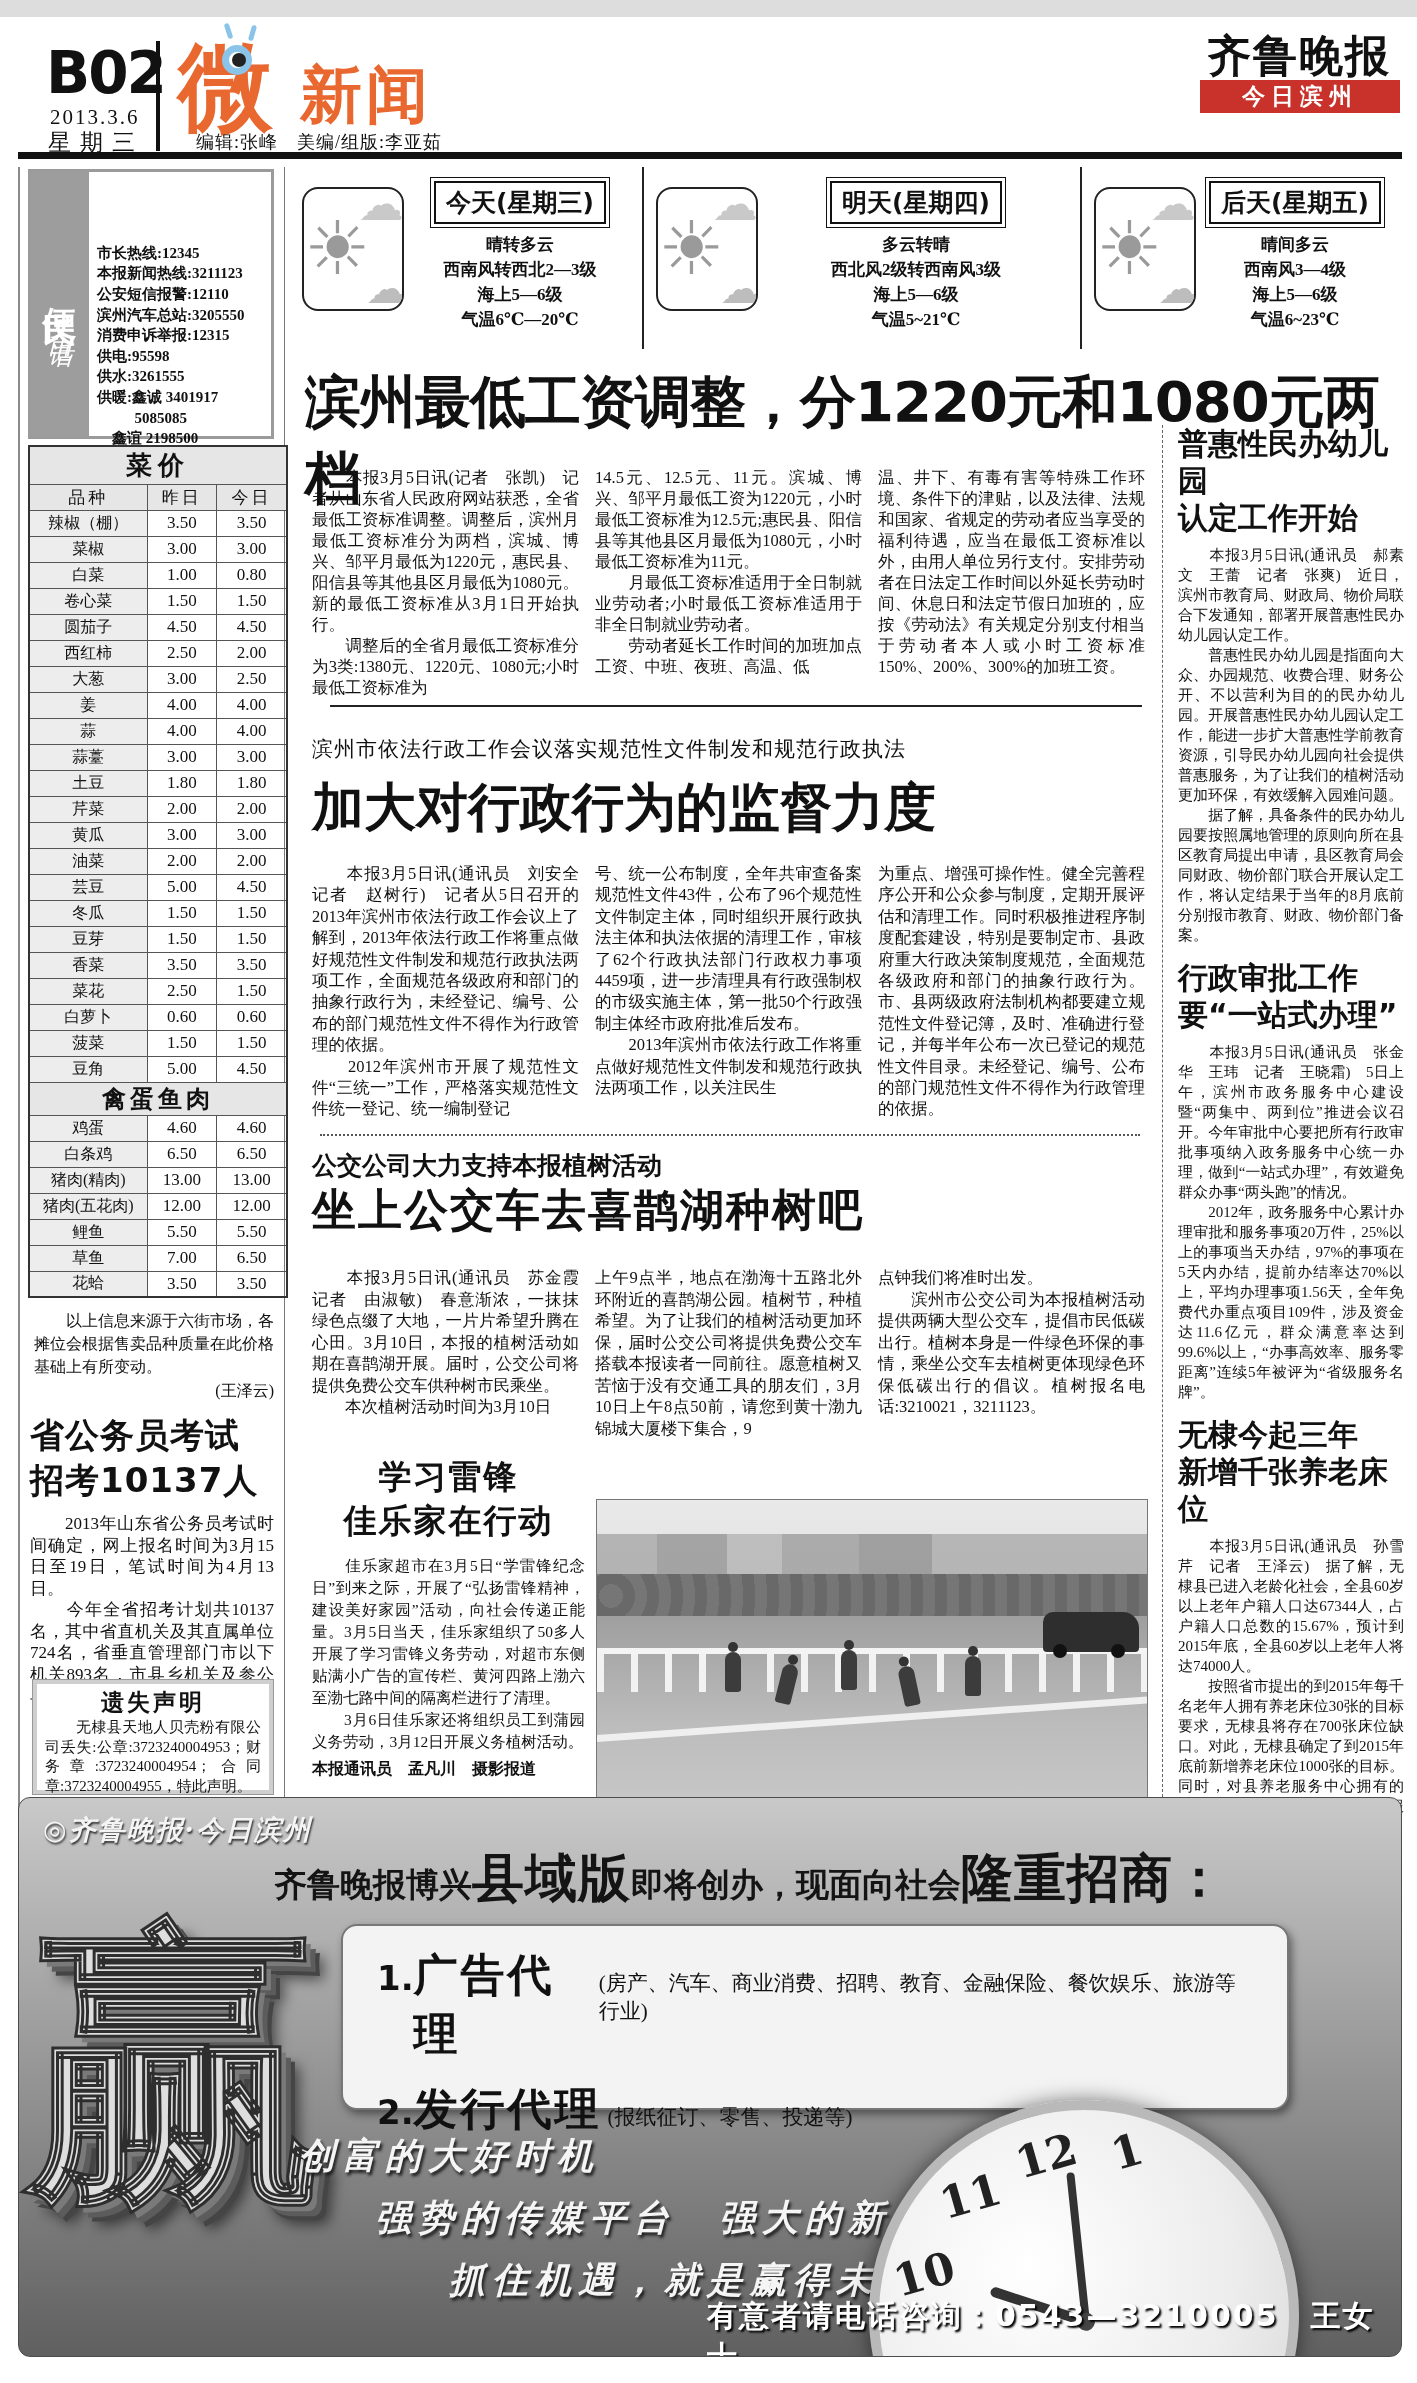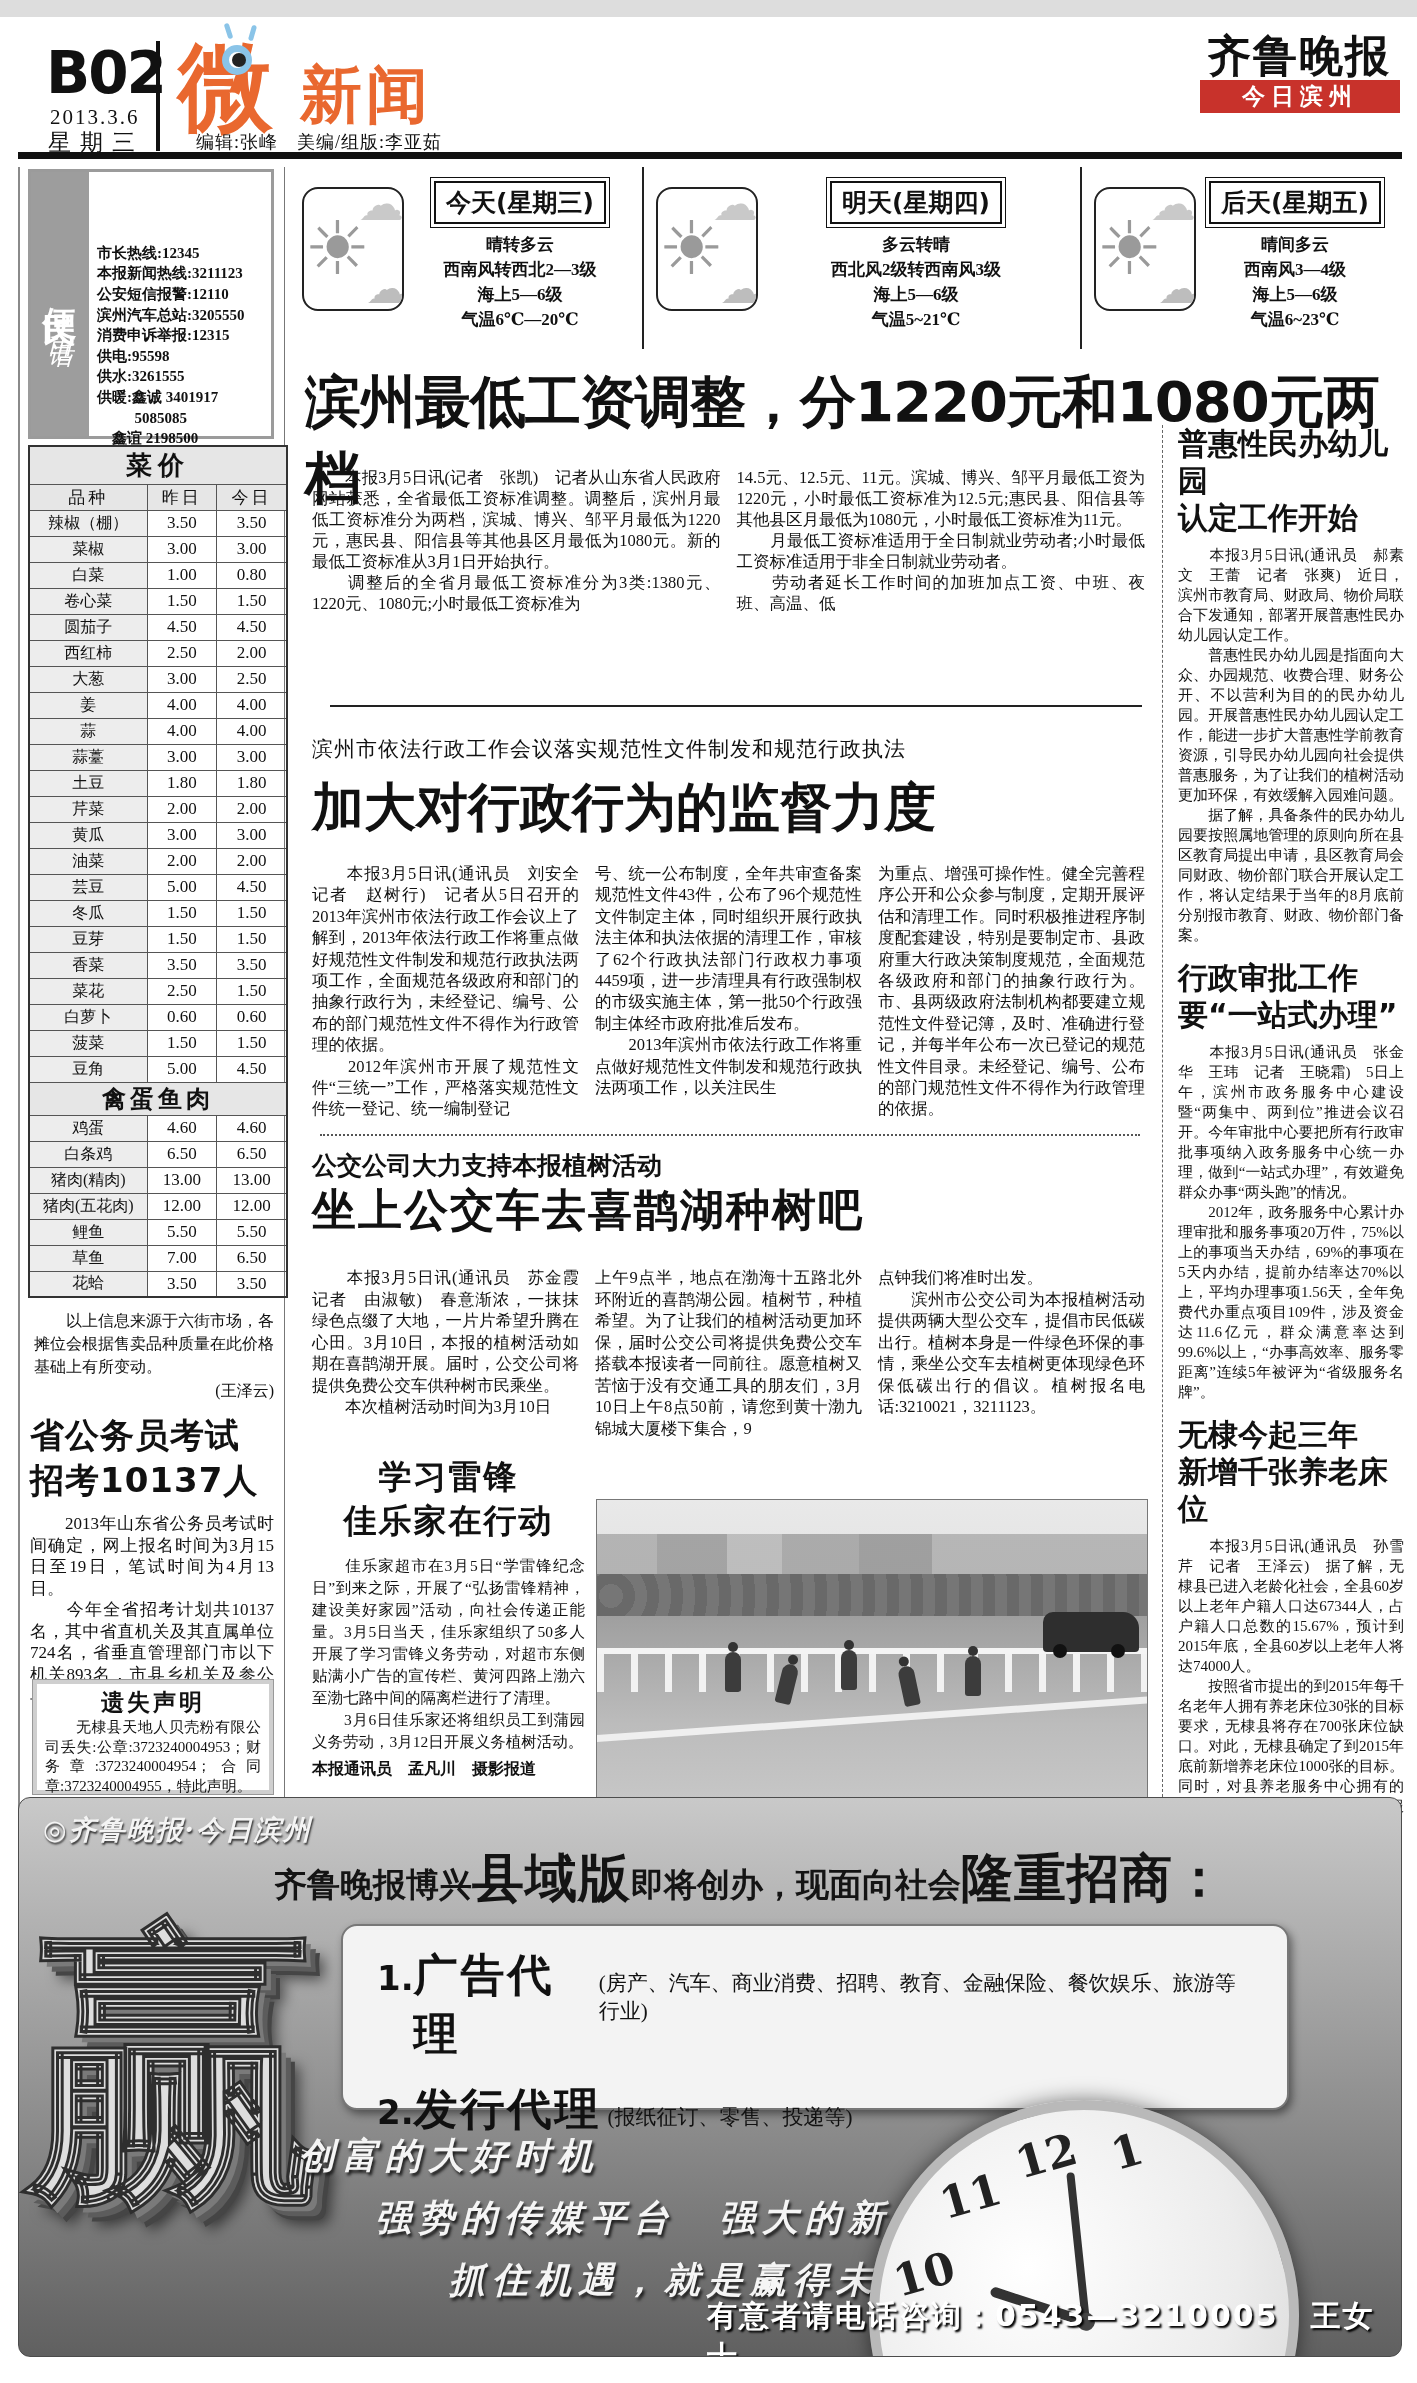--- a/index.html
+++ b/index.html
@@ -407,20 +407,21 @@
     </div>
     </div>
 
   <div class="headline1">滨州最低工资调整，分1220元和1080元两档</div>
   <div class="cols art1">
     <div class="col">　　本报3月5日讯(记者　张凯)　记者从山东省人民政府网站获悉，全省最低工资标准调整。调整后，滨州月最低工资标准分为两档，滨城、博兴、邹平月最低为1220元，惠民县、阳信县等其他县区月最低为1080元。新的最低工资标准从3月1日开始执行。
 　　调整后的全省月最低工资标准分为3类:1380元、1220元、1080元;小时最低工资标准为</div>
     <div class="col">14.5元、12.5元、11元。滨城、博兴、邹平月最低工资为1220元，小时最低工资标准为12.5元;惠民县、阳信县等其他县区月最低为1080元，小时最低工资标准为11元。
 　　月最低工资标准适用于全日制就业劳动者;小时最低工资标准适用于非全日制就业劳动者。
 　　劳动者延长工作时间的加班加点工资、中班、夜班、高温、低</div>
+    <div class="col">温、井下、有毒有害等特殊工作环境、条件下的津贴，以及法律、法规和国家、省规定的劳动者应当享受的福利待遇，应当在最低工资标准以外，由用人单位另行支付。安排劳动者在日法定工作时间以外延长劳动时间、休息日和法定节假日加班的，应按《劳动法》有关规定分别支付相当于劳动者本人或小时工资标准150%、200%、300%的加班工资。</div>
   </div>
   <div class="rule1"></div>
 
   <div class="kicker2">滨州市依法行政工作会议落实规范性文件制发和规范行政执法</div>
   <div class="headline2">加大对行政行为的监督力度</div>
   <div class="cols art2">
     <div class="col">　　本报3月5日讯(通讯员　刘安全　记者　赵树行)　记者从5日召开的2013年滨州市依法行政工作会议上了解到，2013年依法行政工作将重点做好规范性文件制发和规范行政执法两项工作，全面规范各级政府和部门的抽象行政行为，未经登记、编号、公布的部门规范性文件不得作为行政管理的依据。
 　　2012年滨州市开展了规范性文件“三统一”工作，严格落实规范性文件统一登记、统一编制登记</div>
     <div class="col">号、统一公布制度，全年共审查备案规范性文件43件，公布了96个规范性文件制定主体，同时组织开展行政执法主体和执法依据的清理工作，审核了62个行政执法部门行政权力事项4459项，进一步清理具有行政强制权的市级实施主体，第一批50个行政强制主体经市政府批准后发布。
 　　2013年滨州市依法行政工作将重点做好规范性文件制发和规范行政执法两项工作，以关注民生</div>
@@ -467,21 +468,21 @@
       <div class="r-title">普惠性民办幼儿园</div>
       <div class="r-title">认定工作开始</div>
       <div class="r-body">　　本报3月5日讯(通讯员　郝素文　王蕾　记者　张爽)　近日，滨州市教育局、财政局、物价局联合下发通知，部署开展普惠性民办幼儿园认定工作。
 　　普惠性民办幼儿园是指面向大众、办园规范、收费合理、财务公开、不以营利为目的的民办幼儿园。开展普惠性民办幼儿园认定工作，能进一步扩大普惠性学前教育资源，引导民办幼儿园向社会提供普惠服务，为了让我们的植树活动更加环保，有效缓解入园难问题。
 　　据了解，具备条件的民办幼儿园要按照属地管理的原则向所在县区教育局提出申请，县区教育局会同财政、物价部门联合开展认定工作，将认定结果于当年的8月底前分别报市教育、财政、物价部门备案。</div>
     </div>
       <div class="r-art">
       <div class="r-title">行政审批工作</div>
       <div class="r-title">要“一站式办理”</div>
       <div class="r-body">　　本报3月5日讯(通讯员　张金华　王玮　记者　王晓霜)　5日上午，滨州市政务服务中心建设暨“两集中、两到位”推进会议召开。今年审批中心要把所有行政审批事项纳入政务服务中心统一办理，做到“一站式办理”，有效避免群众办事“两头跑”的情况。
-　　2012年，政务服务中心累计办理审批和服务事项20万件，75%以上的事项当天办结，69%的事项在5天内办结，提前办结率达70%以上，平均办理事项1.56天，全年免费代办重点项目109件，涉及资金达11.6亿元，群众满意率达到99.6%以上，“办事高效率、服务零距离”连续5年被评为“省级服务名牌”。</div>
+　　2012年，政务服务中心累计办理审批和服务事项20万件，25%以上的事项当天办结，97%的事项在5天内办结，提前办结率达70%以上，平均办理事项1.56天，全年免费代办重点项目109件，涉及资金达11.6亿元，群众满意率达到99.6%以上，“办事高效率、服务零距离”连续5年被评为“省级服务名牌”。</div>
     </div>
       <div class="r-art">
       <div class="r-title">无棣今起三年</div>
       <div class="r-title">新增千张养老床位</div>
       <div class="r-body">　　本报3月5日讯(通讯员　孙雪芹　记者　王泽云)　据了解，无棣县已进入老龄化社会，全县60岁以上老年户籍人口达67344人，占户籍人口总数的15.67%，预计到2015年底，全县60岁以上老年人将达74000人。
 　　按照省市提出的到2015年每千名老年人拥有养老床位30张的目标要求，无棣县将存在700张床位缺口。对此，无棣县确定了到2015年底前新增养老床位1000张的目标。同时，对县养老服务中心拥有的620张进行改造，使其达到养老服务设施规划设计要求。</div>
     </div>
     </div>
 
   <div class="ad">

